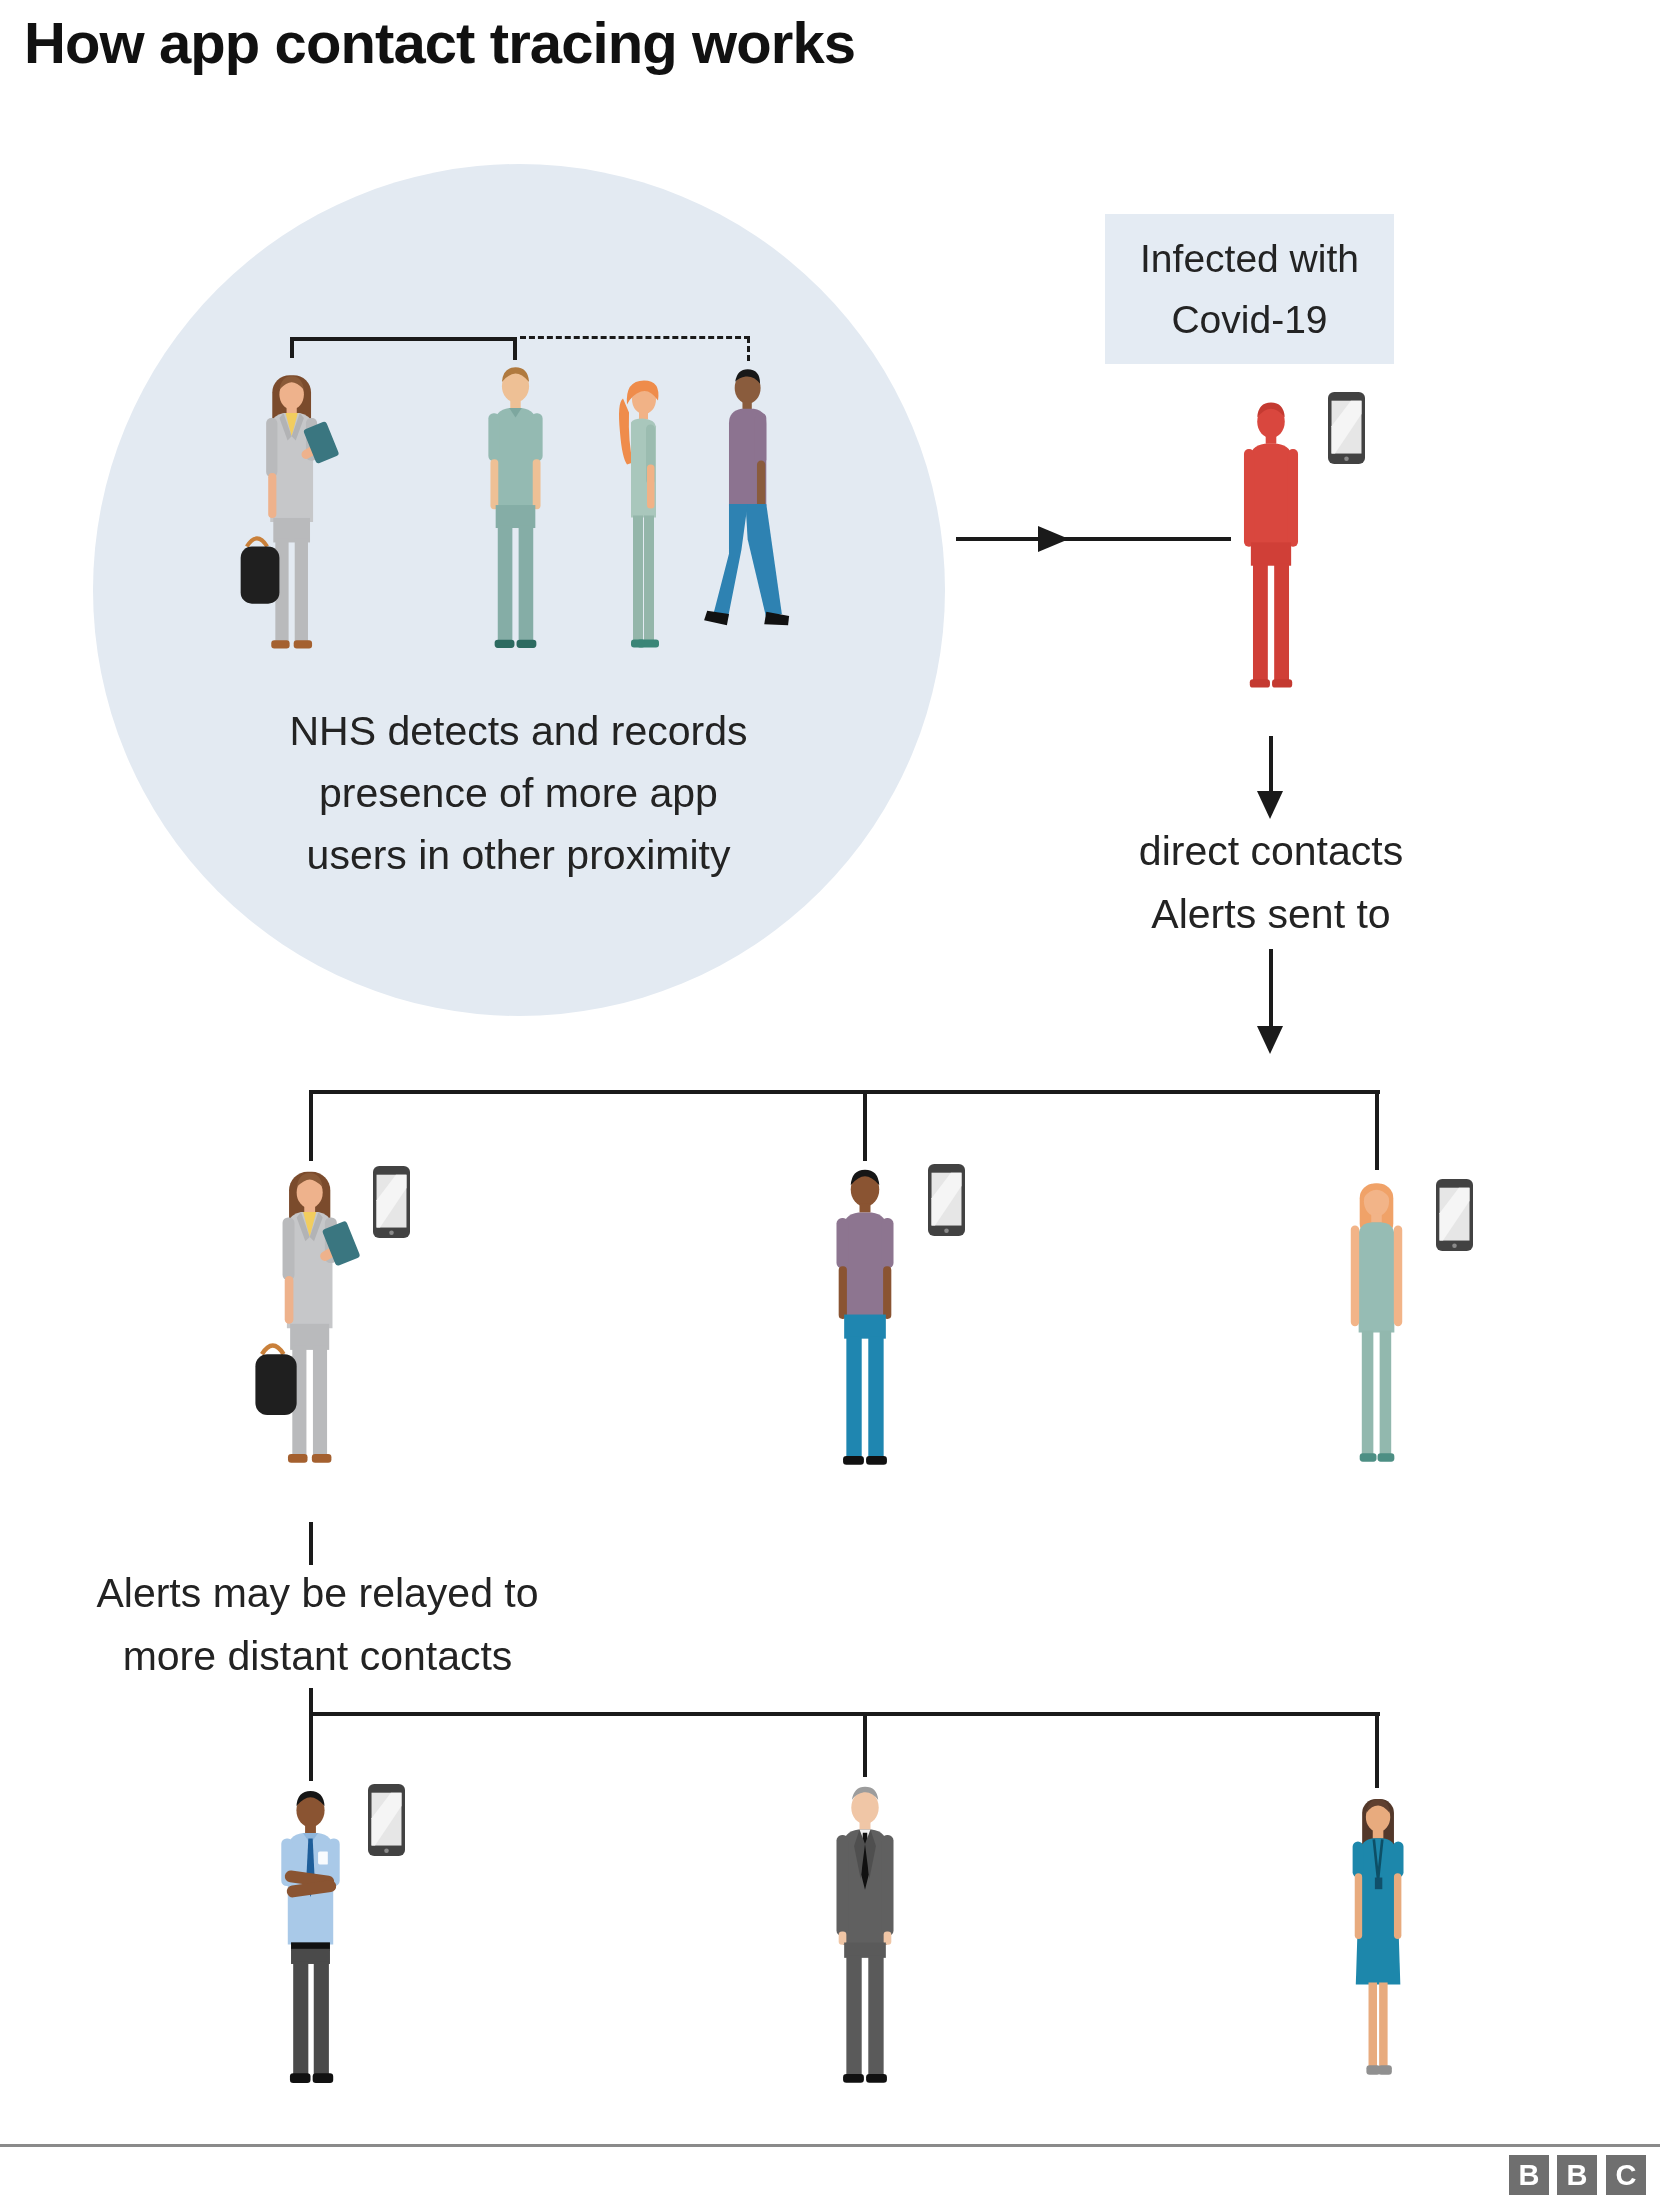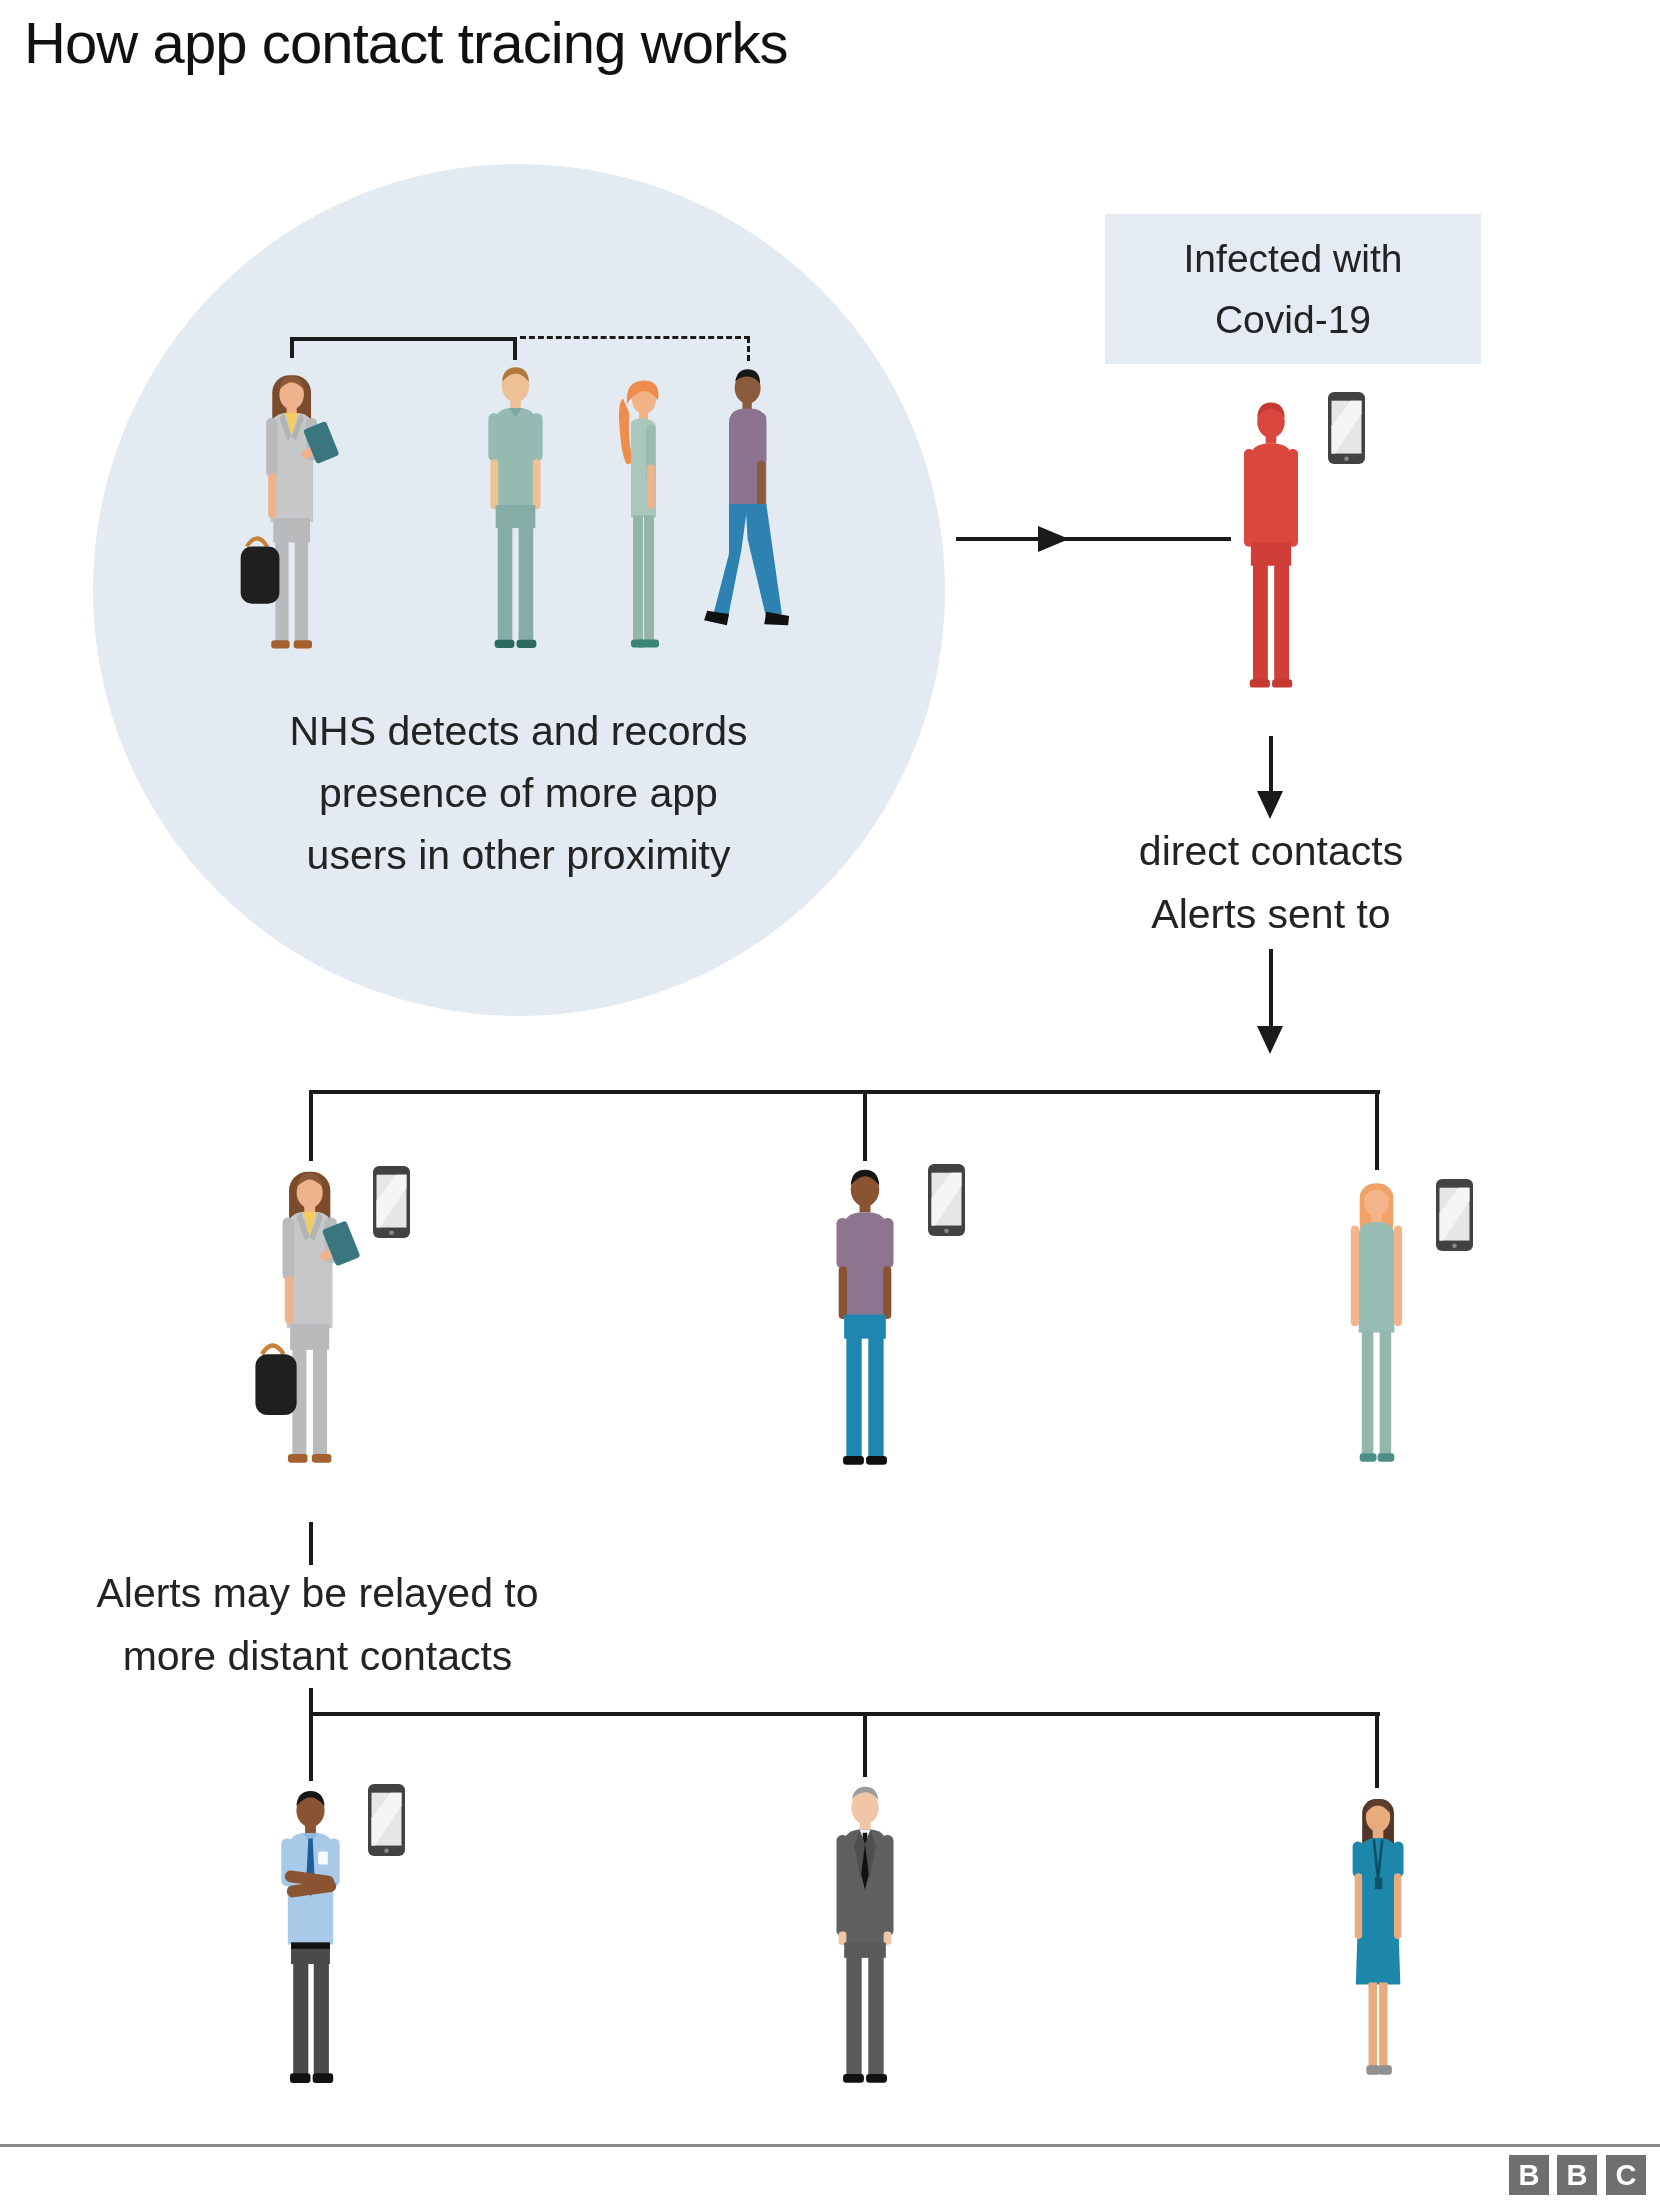--- a/index.html
+++ b/index.html
@@ -4,31 +4,31 @@
 <style>
   :root{
     --page_bg:#ffffff; --circle_bg:#e3eaf2; --label_bg:#e4ebf3; --line:#1a1a1a;
     --title_text:#111111; --body_text:#232323; --infected_red:#d9473e;
     --footer_rule:#8a8a8a; --logo_bg:#6f6f6f; --logo_letter:#ffffff;
   }
   html,body{margin:0;padding:0;background:#fff;}
   #canvas{position:relative;width:1660px;height:2205px;background:var(--page_bg);
     font-family:"Liberation Sans",sans-serif;overflow:hidden;}
   .abs{position:absolute;}
-  #title{left:24px;top:8.6px;font-size:58px;font-weight:400;color:var(--title_text);letter-spacing:-0.9px;}
+  #title{left:24px;top:8.6px;font-size:58px;font-weight:700;color:var(--title_text);letter-spacing:-0.9px;}
   #proximity-circle{left:93px;top:164px;width:852px;height:852px;border-radius:50%;background:var(--circle_bg);}
   .hline{background:var(--line);height:3.5px;}
   .vline{background:var(--line);width:3.5px;}
   .dash-h{border-top:3.5px dashed var(--line);height:0;}
   .dash-v{border-left:3.5px dashed var(--line);width:0;}
   .arrow-right{width:0;height:0;border-top:13px solid transparent;border-bottom:13px solid transparent;border-left:31px solid var(--line);}
   .arrow-down{width:0;height:0;border-left:13px solid transparent;border-right:13px solid transparent;border-top:28px solid var(--line);}
   .caption{font-size:41px;font-weight:400;color:var(--body_text);line-height:62px;text-align:center;}
   .note{font-size:41px;color:var(--body_text);line-height:63px;text-align:center;}
-  #infected-label{left:1105px;top:214px;width:376px;height:150px;background:var(--label_bg);
+  #infected-label{left:1105px;top:214px;width:289px;height:150px;background:var(--label_bg);
     display:flex;flex-direction:column;justify-content:center;align-items:center;
     font-size:39px;color:var(--body_text);line-height:61px;text-align:center;}
   .figure svg{display:block;}
   .phone{width:39px;height:74px;}
   #footer-rule{left:0;top:2144px;width:1660px;height:2.6px;background:var(--footer_rule);}
   .logo-box{width:40px;height:40px;background:var(--logo_bg);color:var(--logo_letter);
     display:flex;align-items:center;justify-content:center;font-size:29px;font-weight:700;}
 </style>
 </head>
 <body>

